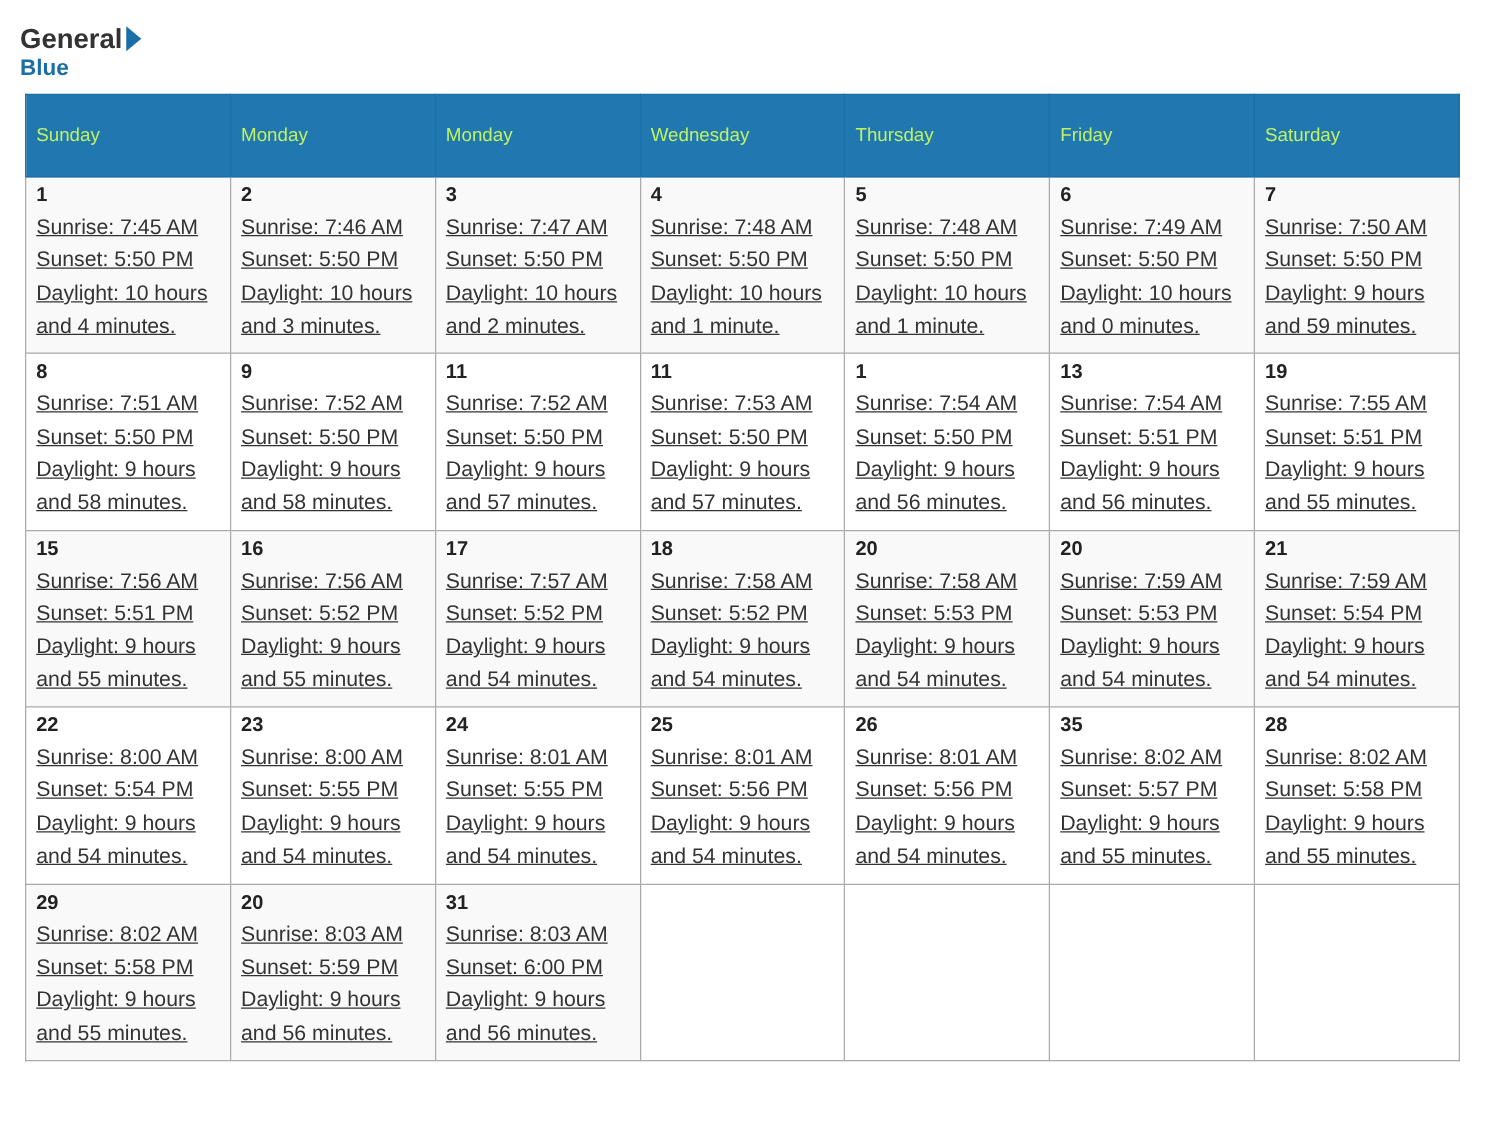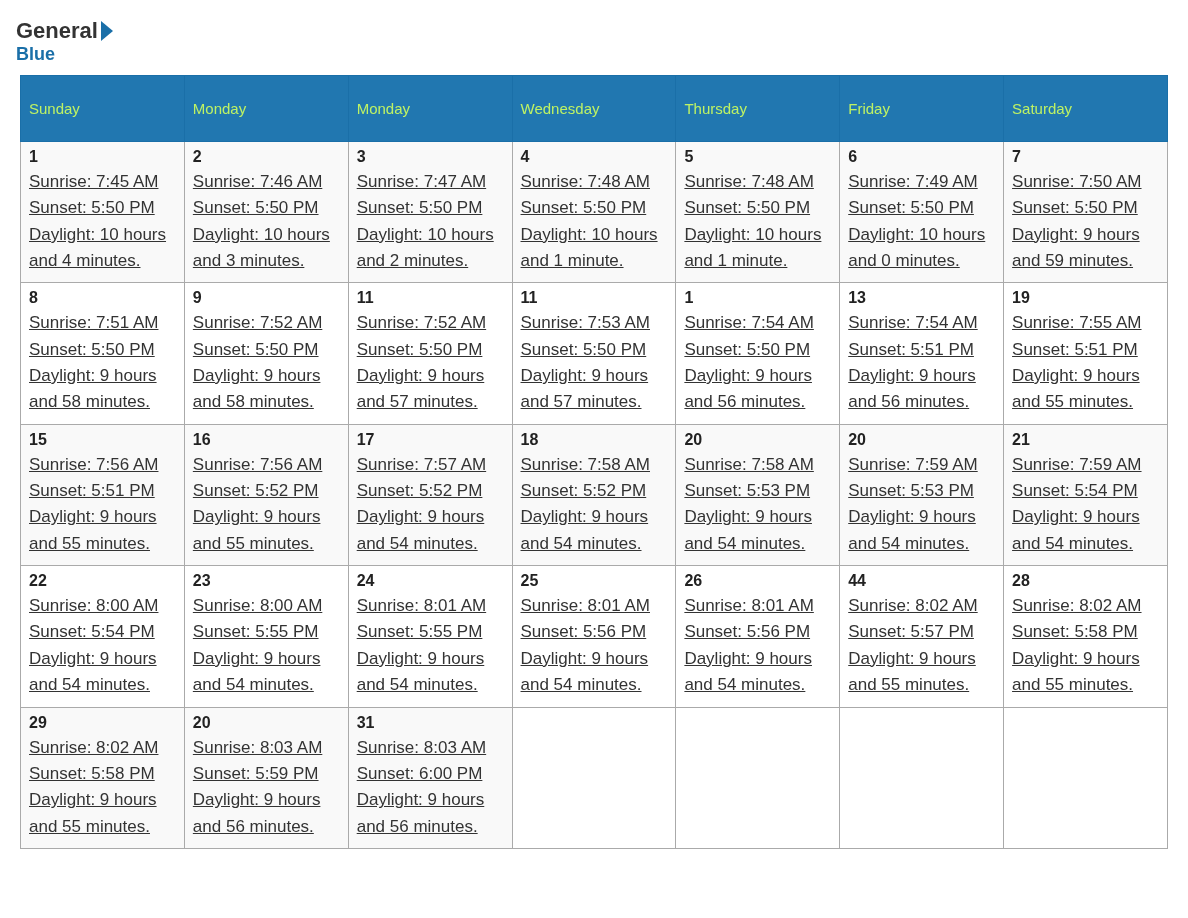--- a/index.html
+++ b/index.html
@@ -247,21 +247,21 @@
           </td>
           <td>
             <span class="day-number">25</span>
             <div class="day-info">Sunrise: 8:01 AM<br>Sunset: 5:56 PM<br>Daylight: 9 hours and 54 minutes.</div>
           </td>
           <td>
             <span class="day-number">26</span>
             <div class="day-info">Sunrise: 8:01 AM<br>Sunset: 5:56 PM<br>Daylight: 9 hours and 54 minutes.</div>
           </td>
           <td>
-            <span class="day-number">44</span>
+            <span class="day-number">35</span>
             <div class="day-info">Sunrise: 8:02 AM<br>Sunset: 5:57 PM<br>Daylight: 9 hours and 55 minutes.</div>
           </td>
           <td>
             <span class="day-number">28</span>
             <div class="day-info">Sunrise: 8:02 AM<br>Sunset: 5:58 PM<br>Daylight: 9 hours and 55 minutes.</div>
           </td>
         </tr>
         <tr>
           <td>
             <span class="day-number">29</span>

